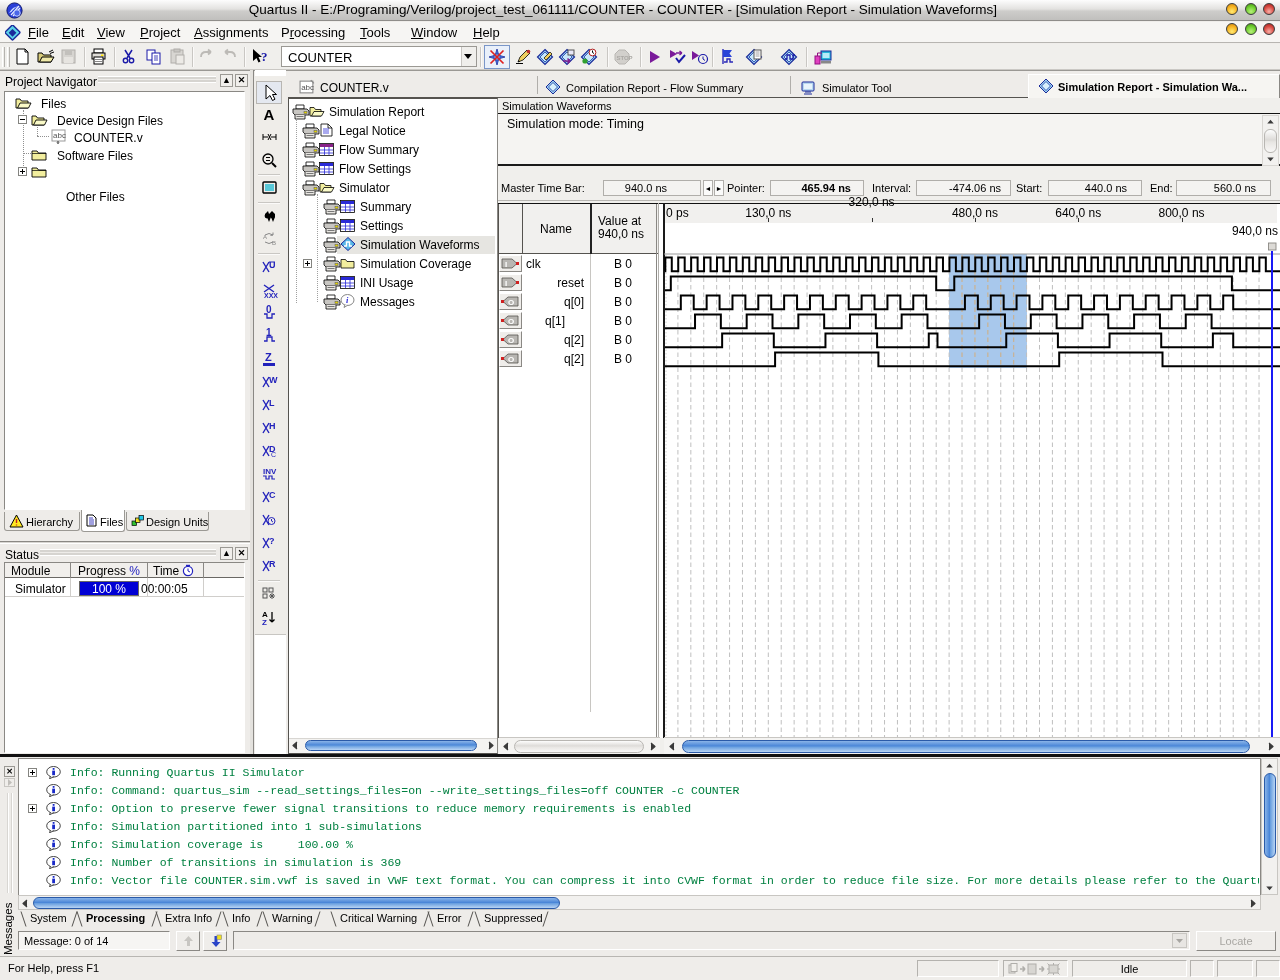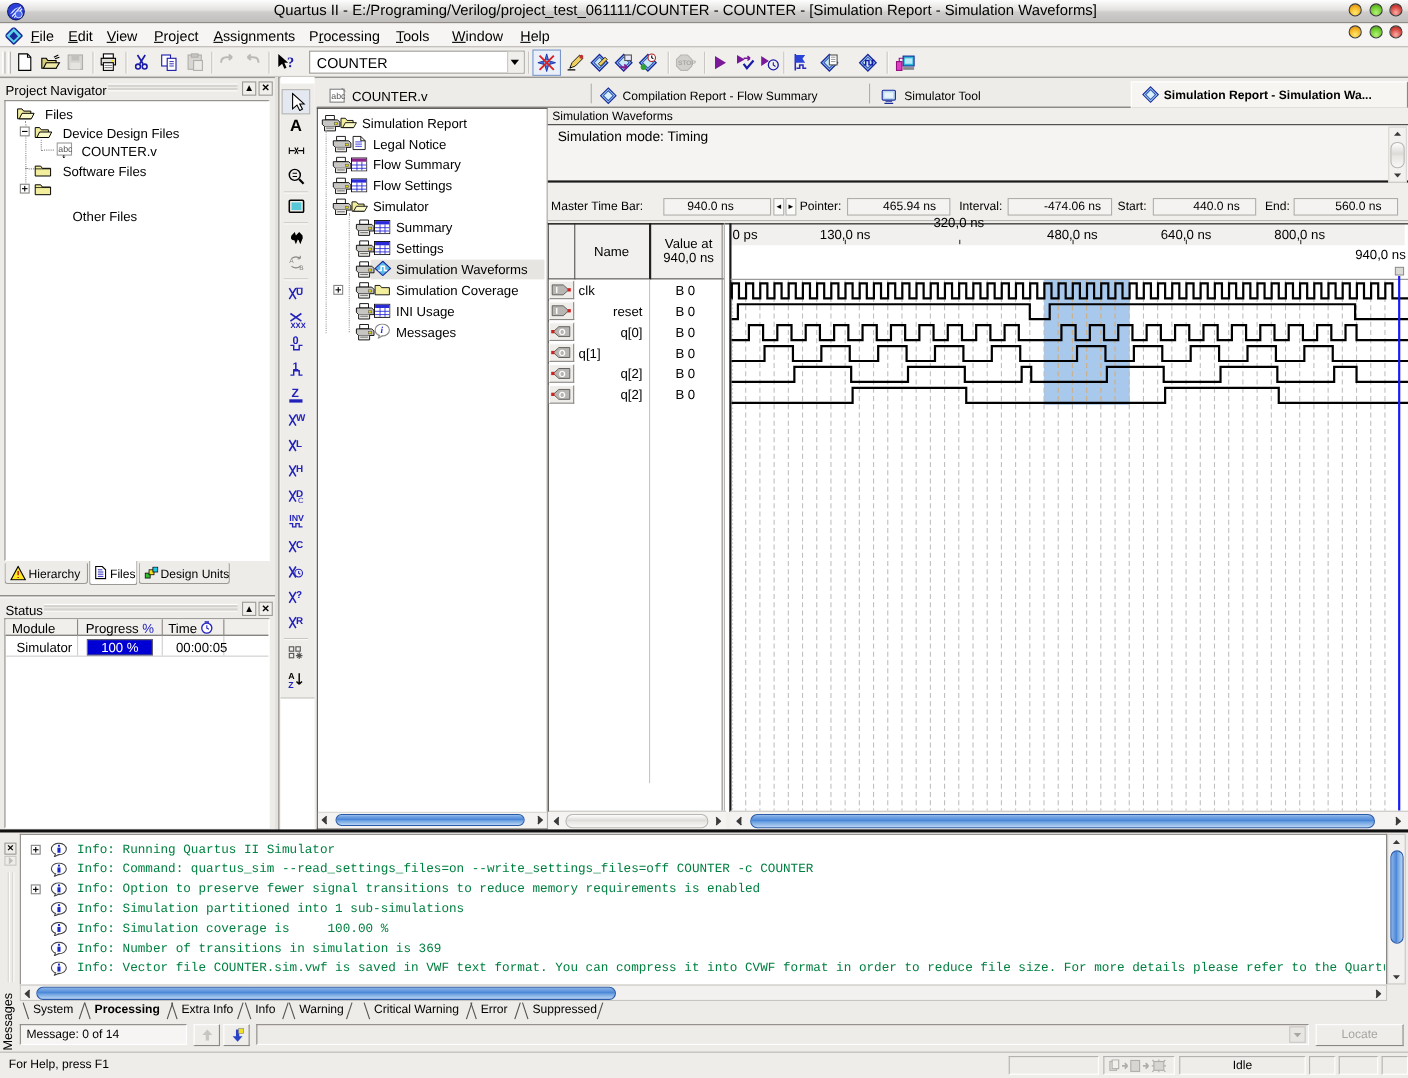--- a/index.html
+++ b/index.html
@@ -264,21 +264,21 @@
     <path d="M4,1.5 h4" stroke="#2222c0" stroke-width="1.4"></path>
   </svg>
 <div class="ab" style="left:70px;top:563px;width:1px;height:15px;background:#8a8884;"></div>
 <div class="ab" style="left:70px;top:578px;width:1px;height:18px;background:#d0cecb;"></div>
 <div class="ab" style="left:147px;top:563px;width:1px;height:15px;background:#8a8884;"></div>
 <div class="ab" style="left:147px;top:578px;width:1px;height:18px;background:#d0cecb;"></div>
 <div class="ab" style="left:203px;top:563px;width:1px;height:15px;background:#8a8884;"></div>
 <div class="ab" style="left:203px;top:578px;width:1px;height:18px;background:#d0cecb;"></div>
 <div class="ab f12" style="left:15px;top:582px;">Simulator</div>
 <div class="ab" style="left:79px;top:581px;width:60px;height:15px;background:#0000d4;border:1px solid #6a6864;color:#fff;font-size:12px;text-align:center;line-height:14px;">100 %</div>
-<div class="ab f12" style="left:160px;top:582px;text-align:center;">00:00:05</div>
+<div class="ab f12" style="left:141px;top:582px;text-align:center;">00:00:05</div>
 <div class="ab" style="left:5px;top:596px;width:239px;height:1px;background:#d0cecb;"></div>
 <div class="ab" style="left:250px;top:70px;width:4px;height:686px;background:#e4e2de;border-right:1px solid #8a8884;"></div>
 <div class="ab" style="left:255px;top:70px;width:31px;height:686px;background:#fff;"></div>
 <div class="ab" style="left:255px;top:76px;width:31px;height:559px;background:#efede9;border-bottom:1px solid #c8c6c2;"></div>
 <div class="vtb" style="top:81px;border:1px solid #b8b6b2;background:#e4e8f0;">
     <svg width="17" height="17" viewBox="0 0 17 17">
       <path d="M5,1 L5,15 L9,11.5 L11.5,16.5 L14,15.2 L11.5,10.5 L15.5,10.5 Z" fill="#fff" stroke="#000"></path>
     </svg>
   </div>
 <div class="vtb" style="top:104px;line-height:21px;"><span style="font-size:15px;font-weight:bold;">A</span></div>
@@ -616,35 +616,35 @@
 <div class="ab" style="left:1264px;top:129px;width:13px;height:24px;border-radius:6px;background:linear-gradient(#fdfdfd,#dddbd8 45%,#e8e6e3 55%,#f8f7f6);border:1px solid #b8b6b2;"></div>
 <svg class="ab" style="left:1264px;top:153px;" width="13" height="12" viewBox="0 0 13 13">
     <path d="M3,5 L6.5,9 L10,5" fill="#3a3a3a"></path>
   </svg>
 <div class="ab" style="left:498px;top:167px;width:782px;height:34px;background:#f0efec;border-bottom:1px solid #b8b6b2;"></div>
 <div class="ab f11" style="left:501px;top:182px;">Master Time Bar:</div>
 <div class="fld" style="left:603px;top:180px;width:98px;height:16px;line-height:15px;padding-right:33px;">940.0 ns</div>
 <div class="ab" style="left:703px;top:180px;width:10px;height:16px;background:#fbfbfa;border:1px solid #b0aeaa;font-size:7px;text-align:center;line-height:15px;">◄</div>
 <div class="ab" style="left:714px;top:180px;width:10px;height:16px;background:#fbfbfa;border:1px solid #b0aeaa;font-size:7px;text-align:center;line-height:15px;">►</div>
 <div class="ab f11" style="left:727px;top:182px;">Pointer:</div>
-<div class="fld" style="left:770px;top:180px;width:94px;height:16px;line-height:15px;padding-right:12px;">465.94 ns</div>
+<div class="fld" style="left:770px;top:180px;width:94px;height:16px;line-height:15px;padding-right:12px;font-weight:bold;">465.94 ns</div>
 <div class="ab f11" style="left:872px;top:182px;">Interval:</div>
 <div class="fld" style="left:916px;top:180px;width:95px;height:16px;line-height:15px;padding-right:9px;">-474.06 ns</div>
 <div class="ab f11" style="left:1016px;top:182px;">Start:</div>
 <div class="fld" style="left:1048px;top:180px;width:94px;height:16px;line-height:15px;padding-right:14px;">440.0 ns</div>
 <div class="ab f11" style="left:1150px;top:182px;">End:</div>
 <div class="fld" style="left:1176px;top:180px;width:95px;height:16px;line-height:15px;padding-right:14px;">560.0 ns</div>
 <div class="ab" style="left:498px;top:203px;width:782px;height:535px;background:#fff;"></div>
 <div class="ab" style="left:498px;top:203px;width:160px;height:51px;background:#f1f0ee;border:1px solid #55534f;border-right:none;"></div>
 <div class="ab" style="left:522px;top:203px;width:1px;height:51px;background:#55534f;"></div>
 <div class="ab" style="left:590px;top:203px;width:1.5px;height:51px;background:#222;"></div>
 <div class="ab" style="left:590px;top:254px;width:1px;height:458px;background:#c8c6c2;"></div>
 <div class="ab" style="left:656px;top:203px;width:1px;height:535px;background:#8a8884;"></div>
 <div class="ab f12" style="left:540px;top:222px;">Name</div>
-<div class="ab f12" style="left:598px;top:215px;width:56px;text-align:center;line-height:12.5px;">Value at 940,0 ns</div>
+<div class="ab f12" style="left:598px;top:215px;width:56px;line-height:12.5px;">Value at 940,0 ns</div>
 <div class="ab" style="left:663px;top:203px;width:614px;height:20px;background:#f1f0ee;"></div>
 <div class="ab" style="left:498px;top:202.5px;width:782px;height:1.8px;background:#111;"></div>
 <div class="ab f12" style="left:666px;top:206px;">0 ps</div>
 <div class="ab f12" style="left:743.312px;top:206px;width:50px;text-align:center;">130,0 ns</div>
 <div class="ab" style="left:768.312px;top:218px;width:1px;height:4px;background:#333;"></div>
 <div class="ab f12" style="left:846.624px;top:195px;width:50px;text-align:center;">320,0 ns</div>
 <div class="ab" style="left:871.624px;top:218px;width:1px;height:4px;background:#333;"></div>
 <div class="ab f12" style="left:949.936px;top:206px;width:50px;text-align:center;">480,0 ns</div>
 <div class="ab" style="left:974.936px;top:218px;width:1px;height:4px;background:#333;"></div>
 <div class="ab f12" style="left:1053.248px;top:206px;width:50px;text-align:center;">640,0 ns</div>
@@ -678,21 +678,21 @@
     <rect x="0" y="4" width="3" height="3" fill="#d02020"></rect>
   </svg>
 <div class="ab f12" style="left:526px;top:295px;width:58px;text-align:right;">q[0]</div>
 <div class="ab f12" style="left:598px;top:295px;width:50px;text-align:center;">B 0</div>
 <div class="ab raise" style="left:499px;top:312px;width:23px;height:17px;background:#efedea;"></div>
 <svg class="ab" style="left:501px;top:315px;" width="18" height="11" viewBox="0 0 18 11">
     <path d="M17,1 L7,1 L2,5.5 L7,10 L17,10 Z" fill="#b8b6b2" stroke="#55534f" stroke-width="0.8"></path>
     <text x="7" y="8.5" font-size="8" font-weight="bold" fill="#fff">O</text>
     <rect x="0" y="4" width="3" height="3" fill="#d02020"></rect>
   </svg>
-<div class="ab f12" style="left:526px;top:314px;width:58px;text-align:left;">q[1]</div>
+<div class="ab f12" style="left:526px;top:314px;width:58px;text-align:center;">q[1]</div>
 <div class="ab f12" style="left:598px;top:314px;width:50px;text-align:center;">B 0</div>
 <div class="ab raise" style="left:499px;top:331px;width:23px;height:17px;background:#efedea;"></div>
 <svg class="ab" style="left:501px;top:334px;" width="18" height="11" viewBox="0 0 18 11">
     <path d="M17,1 L7,1 L2,5.5 L7,10 L17,10 Z" fill="#b8b6b2" stroke="#55534f" stroke-width="0.8"></path>
     <text x="7" y="8.5" font-size="8" font-weight="bold" fill="#fff">O</text>
     <rect x="0" y="4" width="3" height="3" fill="#d02020"></rect>
   </svg>
 <div class="ab f12" style="left:526px;top:333px;width:58px;text-align:right;">q[2]</div>
 <div class="ab f12" style="left:598px;top:333px;width:50px;text-align:center;">B 0</div>
 <div class="ab raise" style="left:499px;top:350px;width:23px;height:17px;background:#efedea;"></div>

